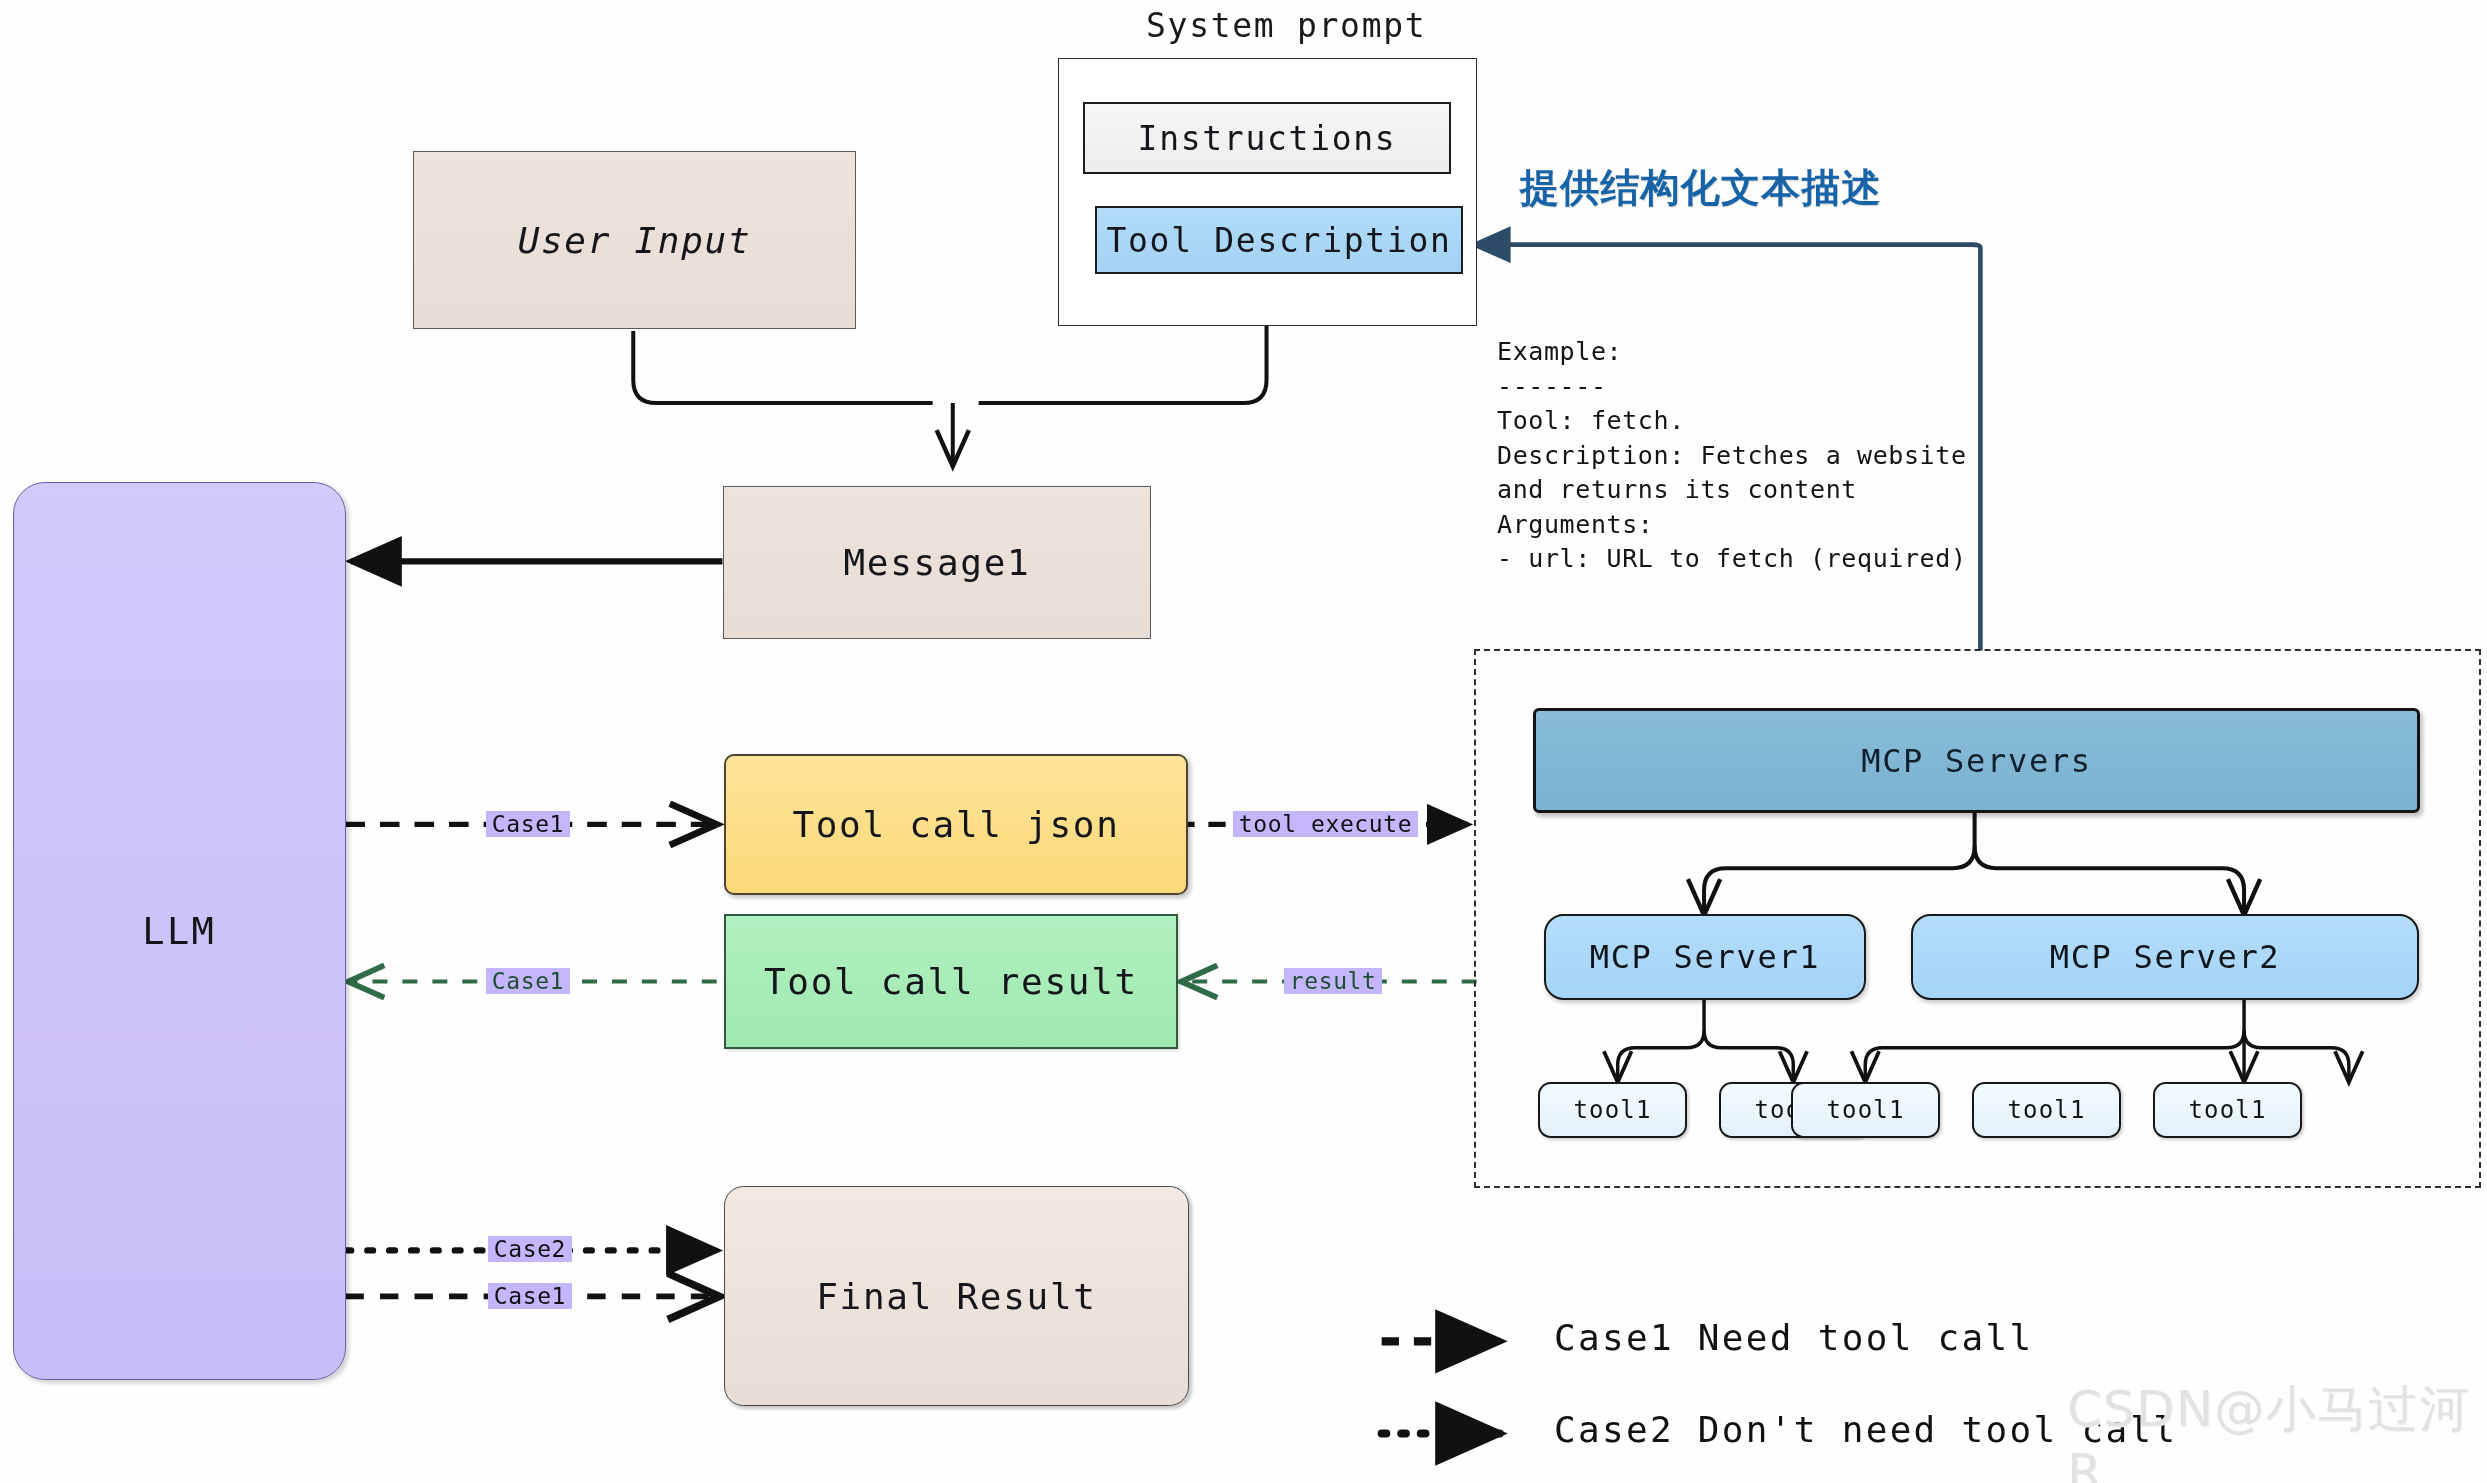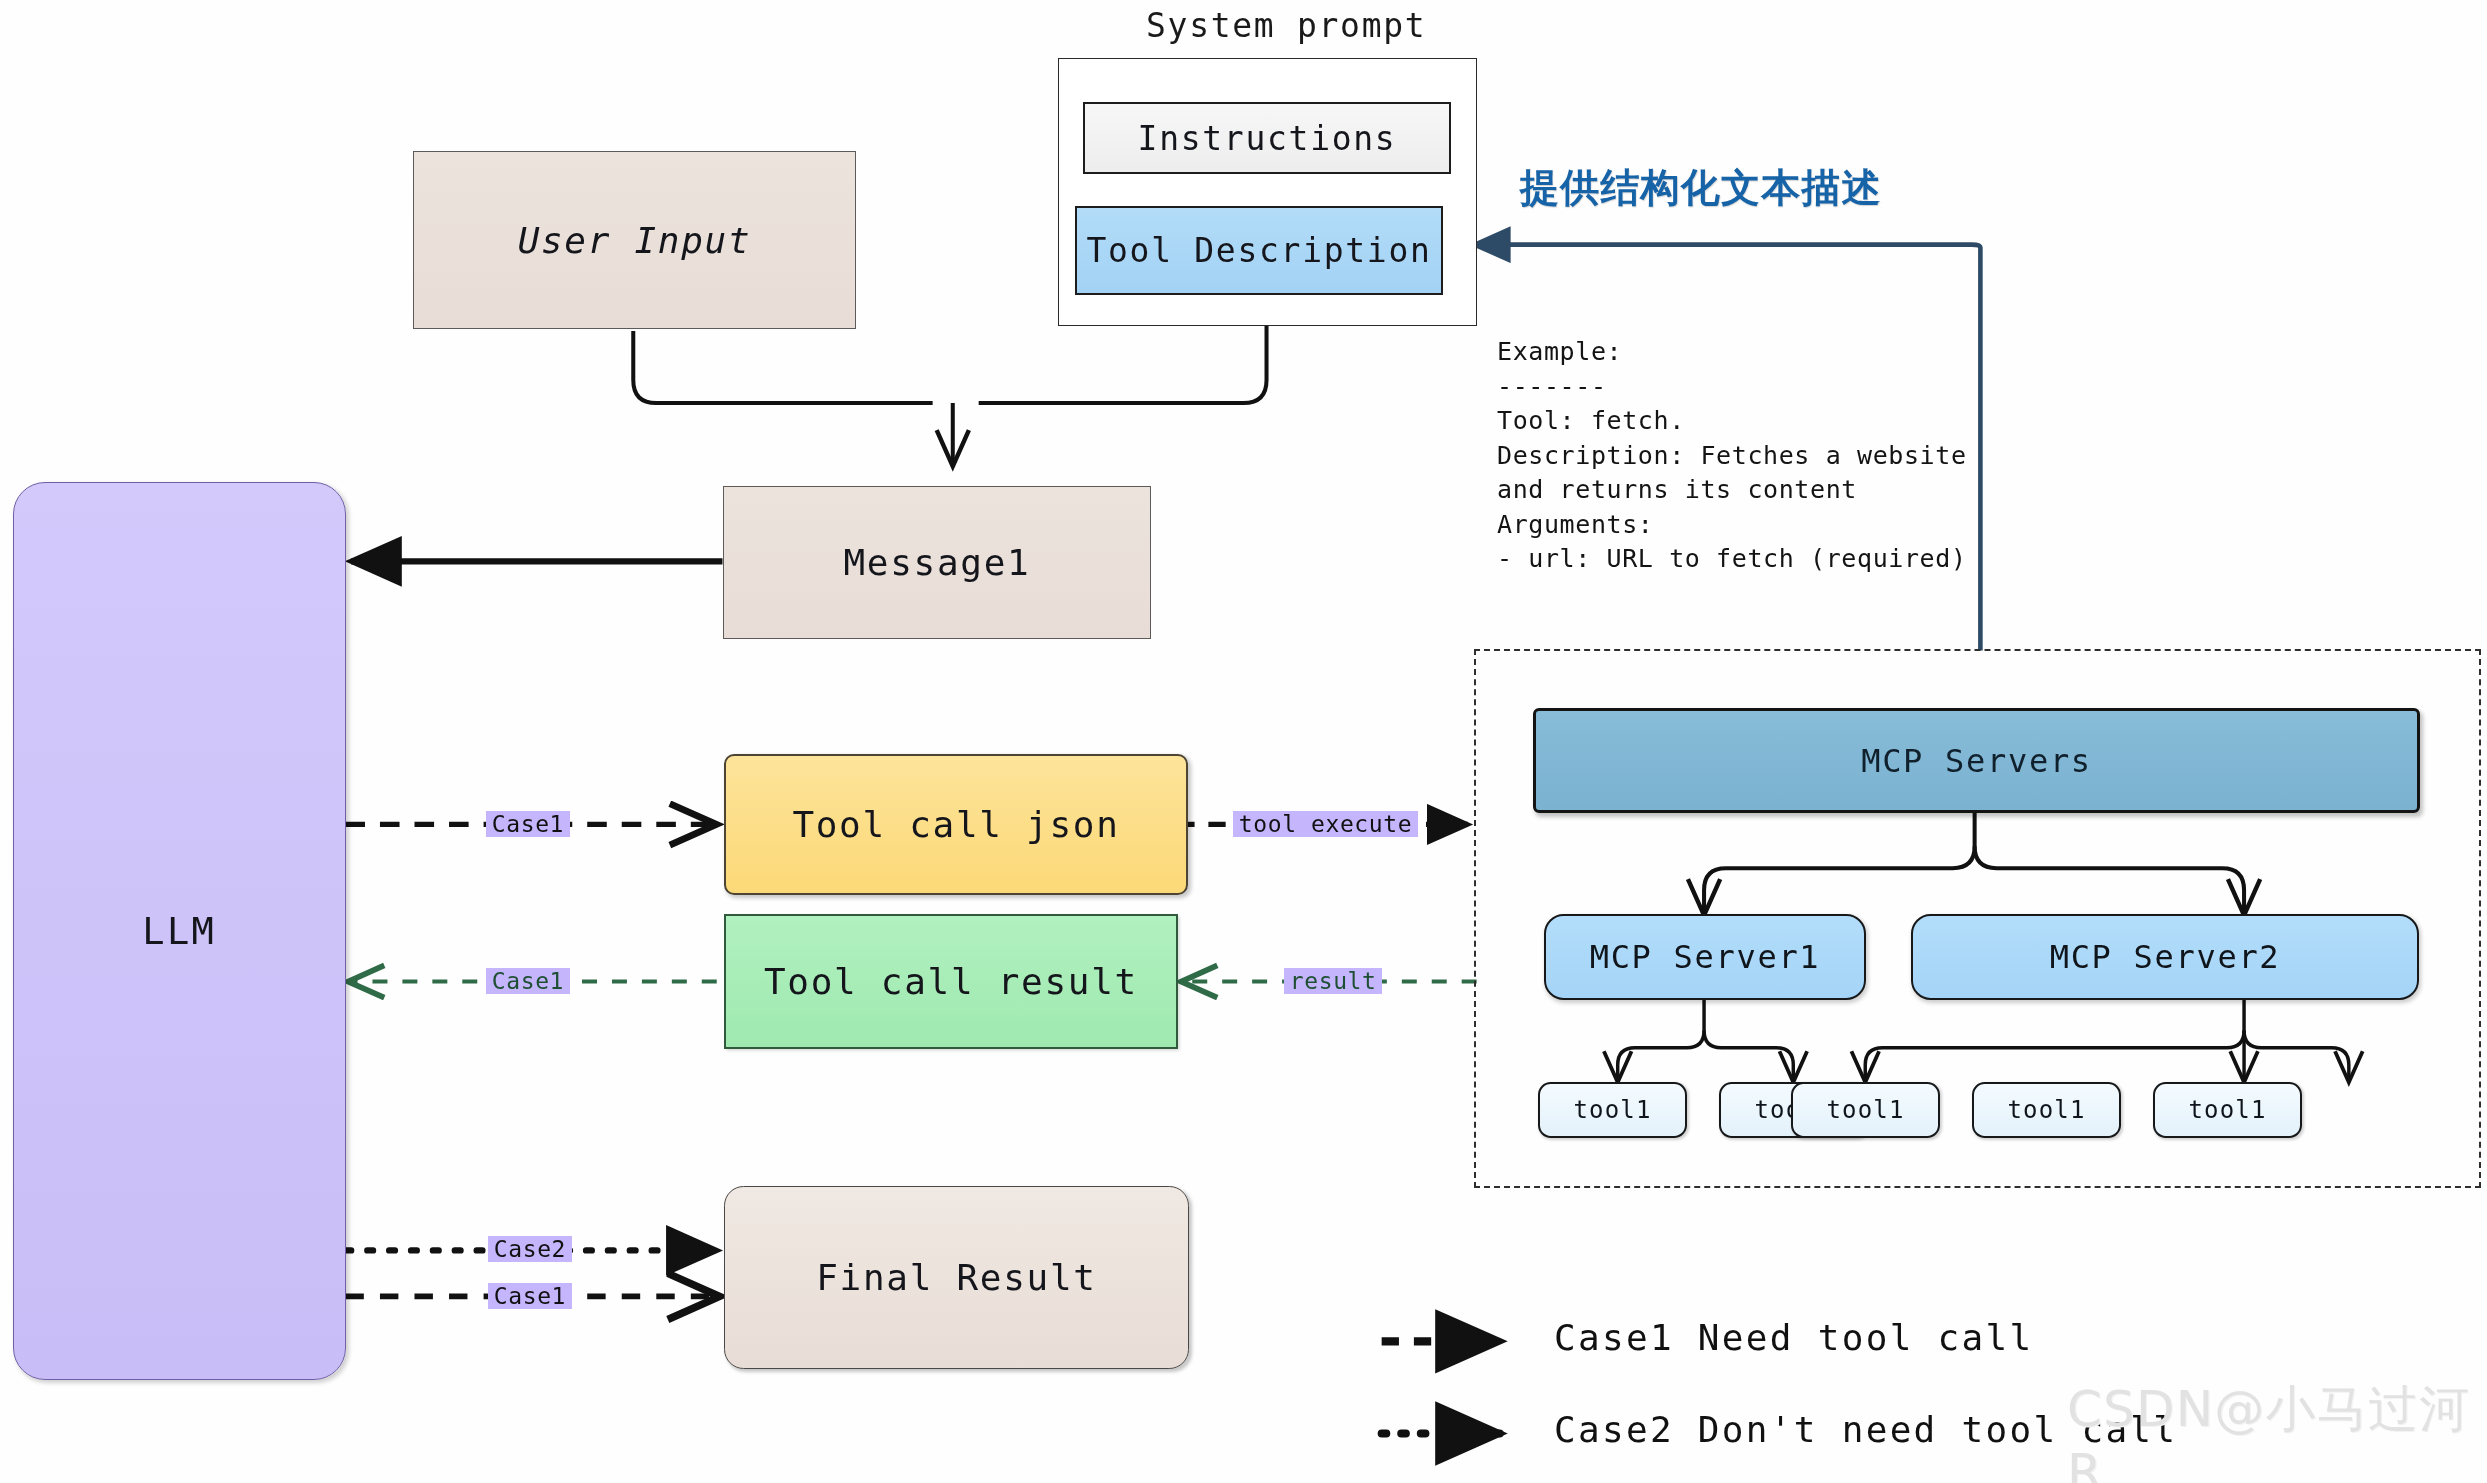--- a/index.html
+++ b/index.html
@@ -160,21 +160,21 @@
   </svg>
 
   <div class="node" id="user-input" style="left:413px;top:151px;width:443px;height:178px;font-style:italic;">
     <span>User Input</span>
   </div>
 
   <div class="node" id="sysprompt-box" style="left:1058px;top:58px;width:419px;height:268px;display:block;padding-left:29px;">
     <div class="node" id="instructions-box" style="position:absolute;left:24px;top:43px;width:368px;height:72px;">
       <span>Instructions</span>
     </div>
-    <div class="node" id="tooldesc-box" style="position:absolute;left:16px;top:147px;width:368px;height:89px;align-items:center;">
+    <div class="node" id="tooldesc-box" style="position:absolute;left:36px;top:147px;width:368px;height:68px;align-items:center;">
       <span>Tool Description</span>
     </div>
   </div>
 
   <div class="plain-label" id="sysprompt-title" style="left:1146px;top:5.8px;">System prompt</div>
 
   <div id="chinese-annotation" style="left:1520px;top:161px;">提供结构化文本描述</div>
 
   <div id="example-block" style="left:1497px;top:335px;">Example:
 -------
@@ -193,21 +193,21 @@
   </div>
 
   <div class="node" id="tool-call-json" style="left:724px;top:754px;width:464px;height:141px;border-radius:10px;">
     <span>Tool call json</span>
   </div>
 
   <div class="node" id="tool-call-result" style="left:724px;top:914px;width:454px;height:135px;">
     <span>Tool call result</span>
   </div>
 
-  <div class="node" id="final-result" style="left:724px;top:1186px;width:465px;height:183px;text-align:right;">
+  <div class="node" id="final-result" style="left:724px;top:1186px;width:465px;height:220px;text-align:right;">
     <span>Final Result</span>
   </div>
 
   <div id="mcp-dashed-region" style="position:absolute;left:1474px;top:649px;width:1003px;height:535px;"></div>
 
   <div class="node" id="mcp-servers" style="left:1533px;top:708px;width:887px;height:105px;">
     <span>MCP Servers</span>
   </div>
 
   <div class="node mcp-server" style="left:1544px;top:914px;width:322px;height:86px;">

